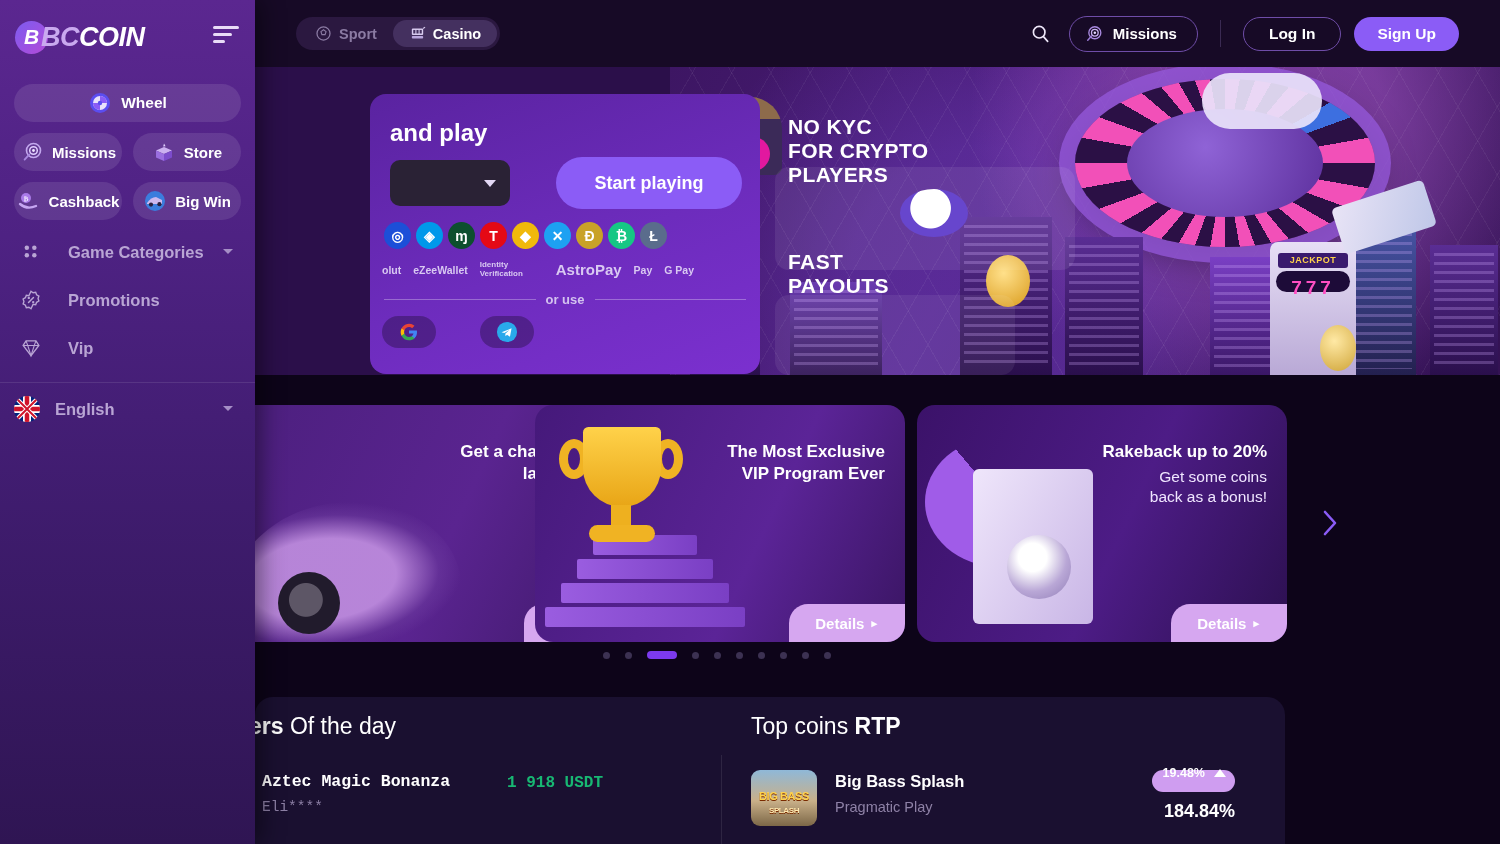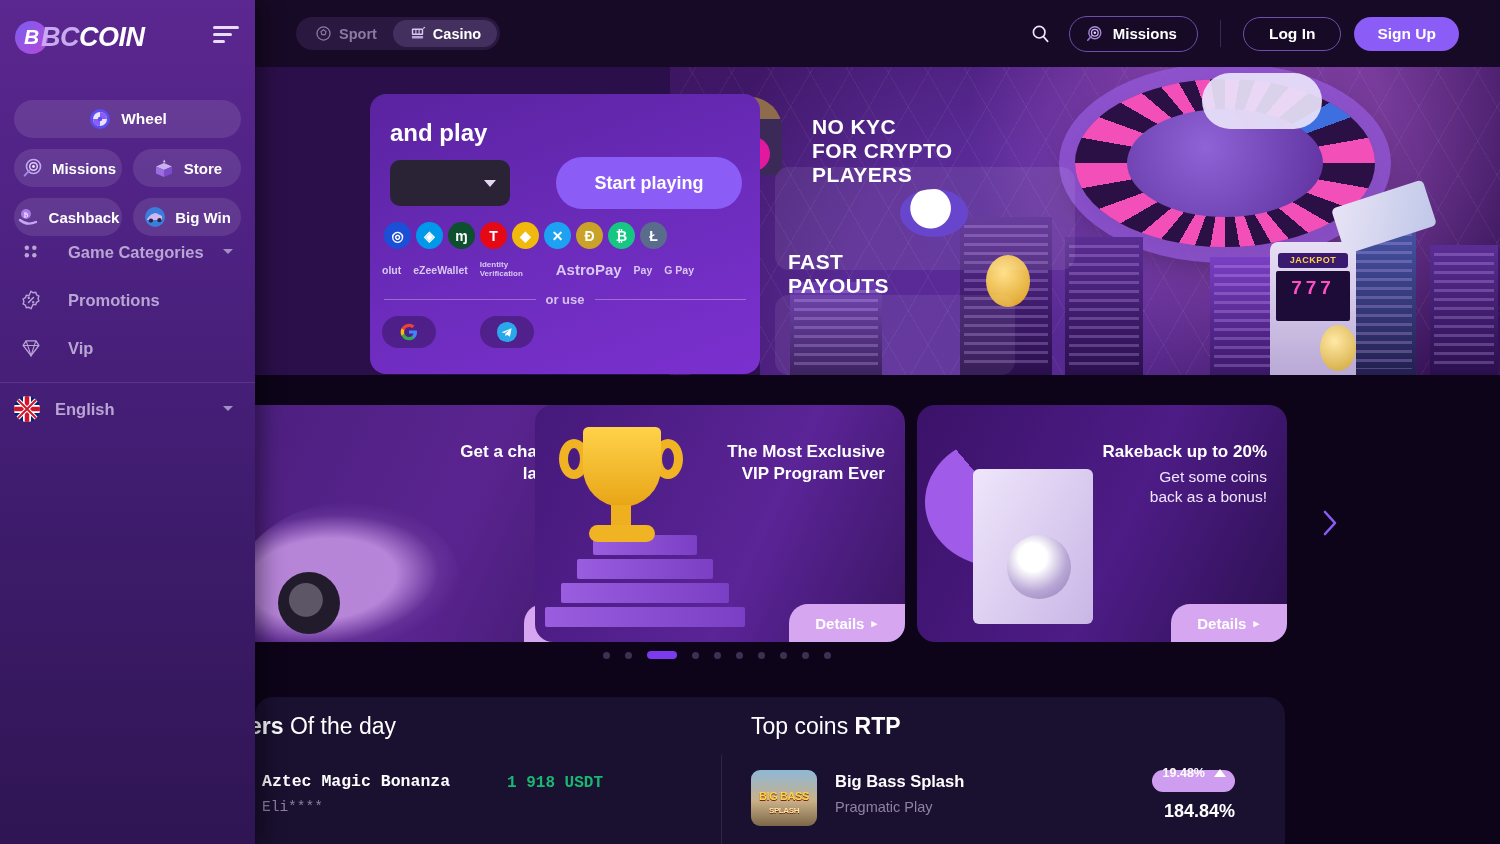--- a/index.html
+++ b/index.html
@@ -79,21 +79,21 @@
   .burger { position: absolute; right: 16px; top: 26px; width: 26px; height: 18px; z-index: 3;}
   .burger i { display: block; height: 3px; border-radius: 2px; background: #e9dcf7; margin-bottom: 4px; }
   .burger i:nth-child(1){ width: 26px; }
   .burger i:nth-child(2){ width: 19px; }
   .burger i:nth-child(3){ width: 12px; }
 
   .quick { position: absolute; left: 14px; top: 84px; width: 227px; z-index: 3;}
   .q-wide {
     height: 38px; border-radius: 19px; background: rgba(255,255,255,.10);
     display: flex; align-items: center; justify-content: center; gap: 9px;
-    color: #fff; font-size: 15.5px; font-weight: bold; margin-top: 16px;
+    color: #fff; font-size: 15.5px; font-weight: bold;
   }
   .q-row { display: flex; gap: 11px; margin-top: 11px; }
   .q-half {
     flex: 1; height: 38px; border-radius: 19px; background: rgba(255,255,255,.10);
     display: flex; align-items: center; justify-content: center; gap: 8px;
     color: #fff; font-size: 15px; font-weight: bold;
   }
   .q-ico { width: 24px; height: 24px; display:block; }
 
   .nav { position: absolute; left: 0; top: 228px; width: 255px; z-index:3;}
@@ -152,21 +152,21 @@
     position: absolute; left: 520px; top: 100px; width: 300px; height: 103px;
     border-radius: 14px; background: rgba(255,255,255,.08);
   }
   .hero-badge2 {
     position: absolute; left: 520px; top: 228px; width: 240px; height: 80px;
     border-radius: 14px; background: rgba(255,255,255,.07);
   }
   .hero-h1 {
     position: absolute; left: 533px; top: 48px; width: 300px;
     font-size: 21px; font-weight: bold; color: #fff; line-height: 1.15; letter-spacing: .4px;
-    z-index: 6; white-space: pre-line; margin-left: 24px;
+    z-index: 6; white-space: pre-line;
   }
   .hero-h2 {
     position: absolute; left: 533px; top: 183px; width: 300px;
     font-size: 21px; font-weight: bold; color: #fff; line-height: 1.15; letter-spacing: .4px;
     z-index: 6; white-space: pre-line;
   }
 
   
   .signup-card {
     position: absolute; left: 115px; top: 27px; width: 390px; height: 280px;
@@ -304,21 +304,21 @@
       <div class="bld" style="left:290px;top:150px;width:92px;height:158px;"></div>
       <div class="bld" style="left:395px;top:170px;width:78px;height:138px;"></div>
       <div class="bld" style="left:540px;top:190px;width:120px;height:118px;background:linear-gradient(180deg,#7a3fc4,#3a1766);"></div>
       <div class="bld" style="left:676px;top:140px;width:70px;height:168px;background:linear-gradient(180deg,#4b5bb0,#23204f);"></div>
       <div class="bld" style="left:760px;top:178px;width:68px;height:130px;"></div>
       <div class="bld" style="left:120px;top:215px;width:92px;height:93px;background:linear-gradient(180deg,#6a3bb0,#2e1253);"></div>
       <div class="bld" style="left:20px;top:230px;width:70px;height:78px;"></div>
 
       <div style="position:absolute;left:600px;top:175px;width:86px;height:133px;border-radius:8px 8px 0 0;background:linear-gradient(180deg,#e7dff5,#b9a9d6);"></div>
       <div style="position:absolute;left:608px;top:186px;width:70px;height:15px;background:#3a1a6e;border-radius:3px;color:#ffd24a;font-size:9px;font-weight:bold;text-align:center;line-height:15px;letter-spacing:.5px;">JACKPOT</div>
-      <div style="position:absolute;left:606px;top:204px;width:74px;height:50px;background:#1d0b38;border-radius:2px;color:#ff4fc3;font-size:19px;font-weight:bold;text-align:center;line-height:34px;letter-spacing:4px;">777</div>
+      <div style="position:absolute;left:606px;top:204px;width:74px;height:21px;background:#1d0b38;border-radius:14px;color:#ff4fc3;font-size:19px;font-weight:bold;text-align:center;line-height:34px;letter-spacing:4px;">777</div>
       <div style="position:absolute;left:230px;top:122px;width:68px;height:48px;border-radius:50%;background:radial-gradient(circle at 45% 40%,#ffffff 0 42%,#5b37c9 44% 100%);"></div>
       <div style="position:absolute;left:316px;top:188px;width:44px;height:52px;border-radius:50%;background:radial-gradient(circle at 40% 35%,#ffe08a,#d99a1b);"></div>
       <div style="position:absolute;left:650px;top:258px;width:36px;height:46px;border-radius:50%;background:radial-gradient(circle at 40% 35%,#ffe9a5,#cfa437);"></div>
       <div style="position:absolute;left:666px;top:126px;width:96px;height:48px;border-radius:5px;background:linear-gradient(120deg,#e9e4f6,#bfc7e8);transform:rotate(-18deg);"></div>
       <div style="position:absolute;left:48px;top:30px;width:64px;height:78px;border-radius:32px 32px 8px 8px;background:linear-gradient(180deg,#8d6b4b 0 28%,#3b2a58 28% 100%);"></div>
       <div style="position:absolute;left:532px;top:6px;width:120px;height:56px;border-radius:40px;background:#e9e3fa;opacity:.92;"></div>
       <div style="position:absolute;left:66px;top:70px;width:34px;height:34px;border-radius:50%;background:#e2189f;color:#fff;font-size:22px;text-align:center;line-height:32px;">✕</div>
     </div>
 
     <div class="hero-badge"></div>

